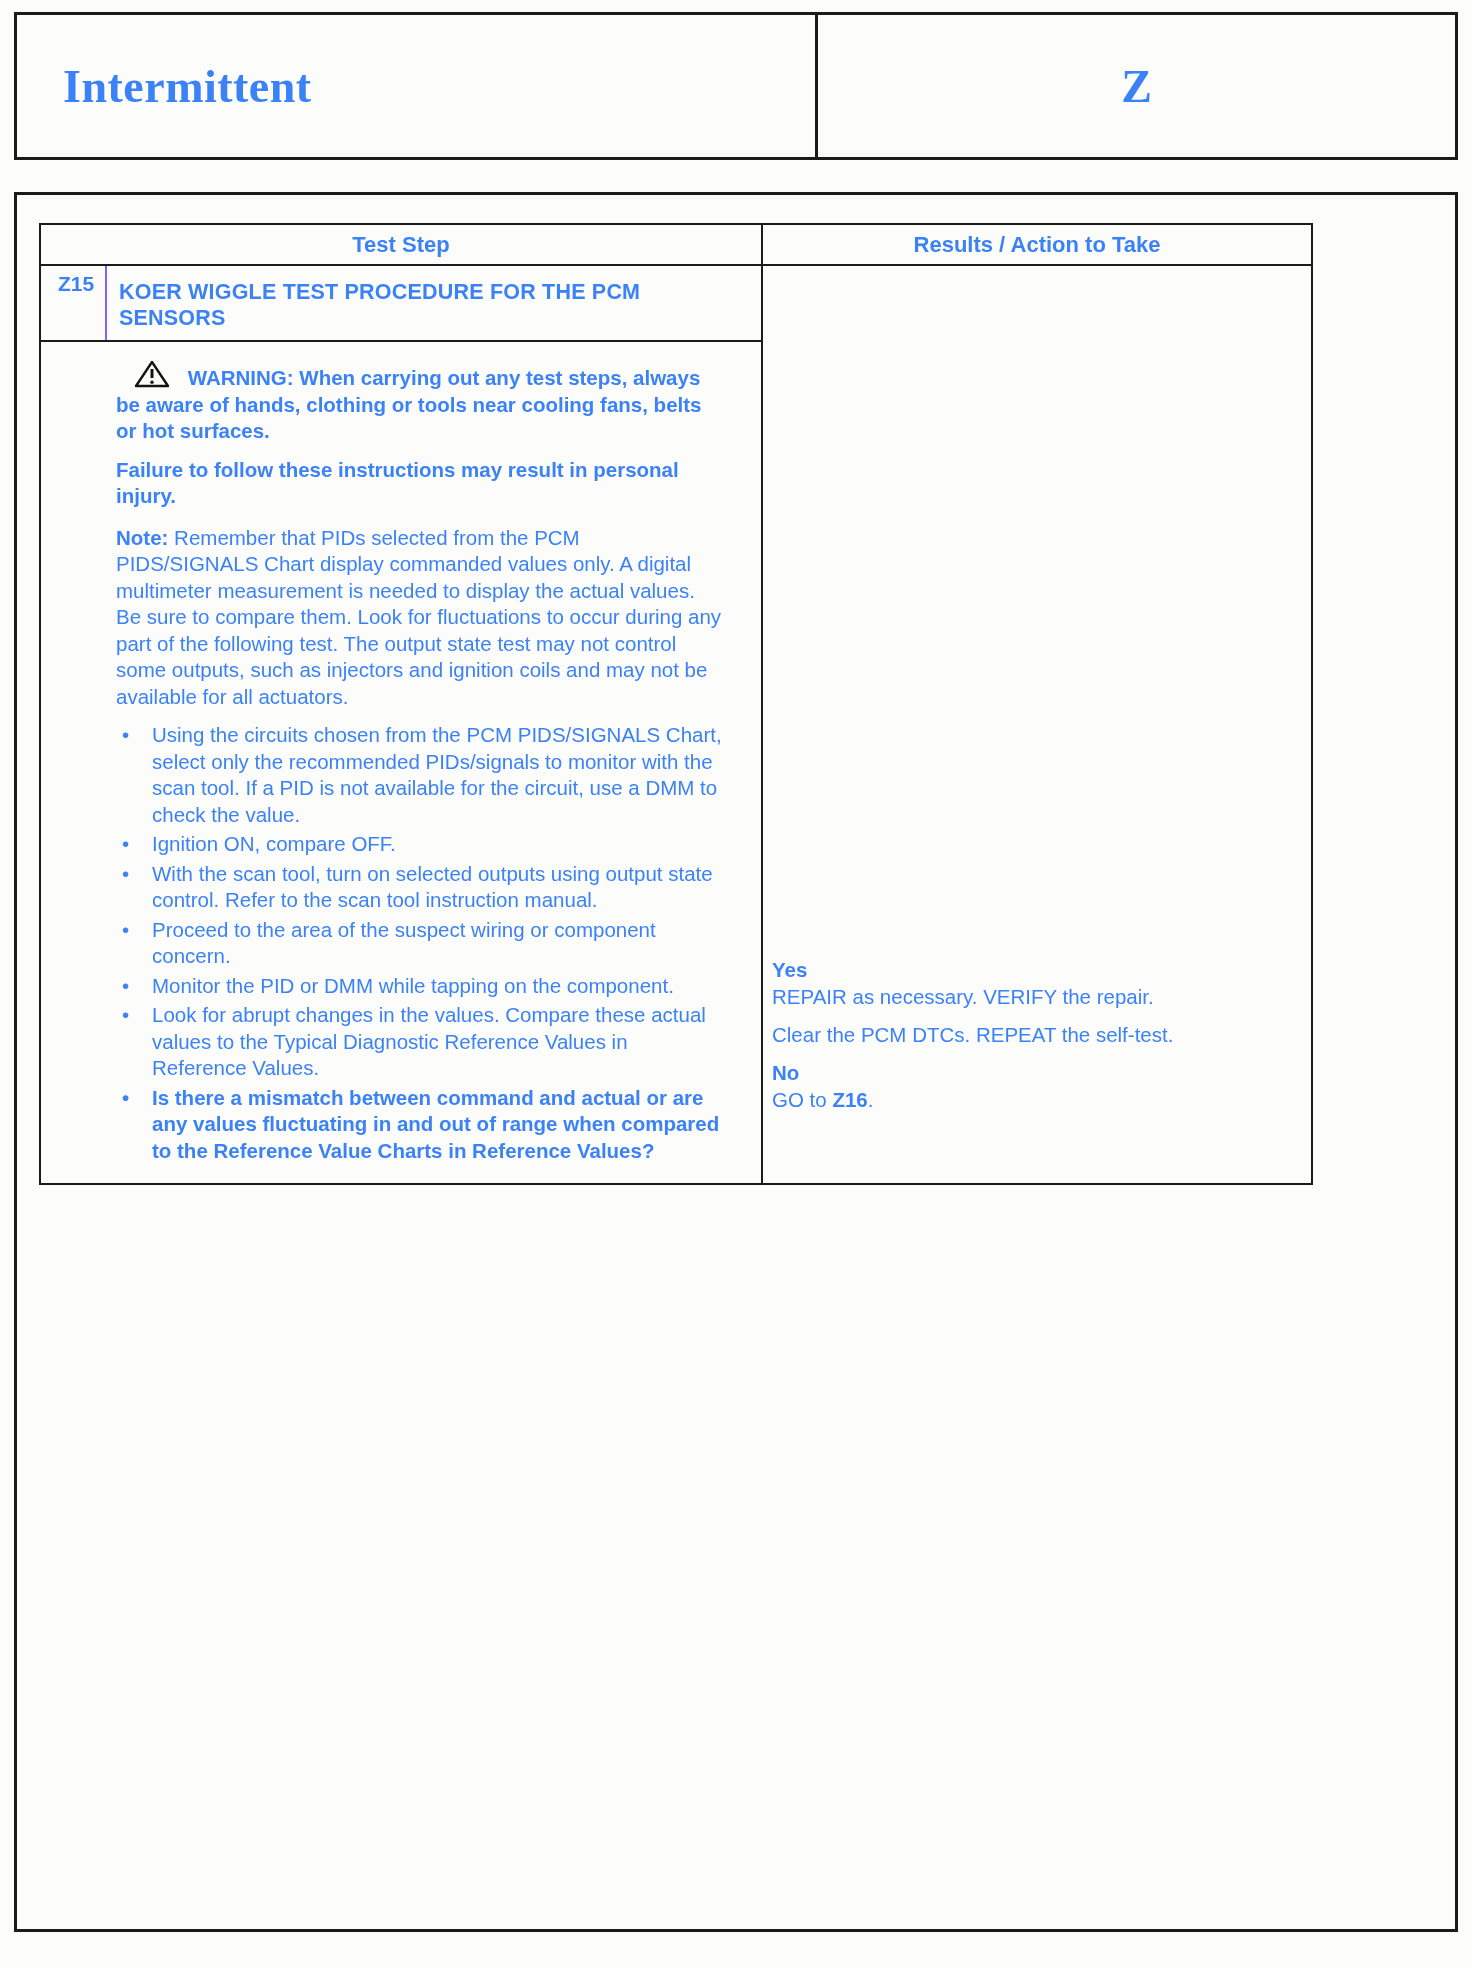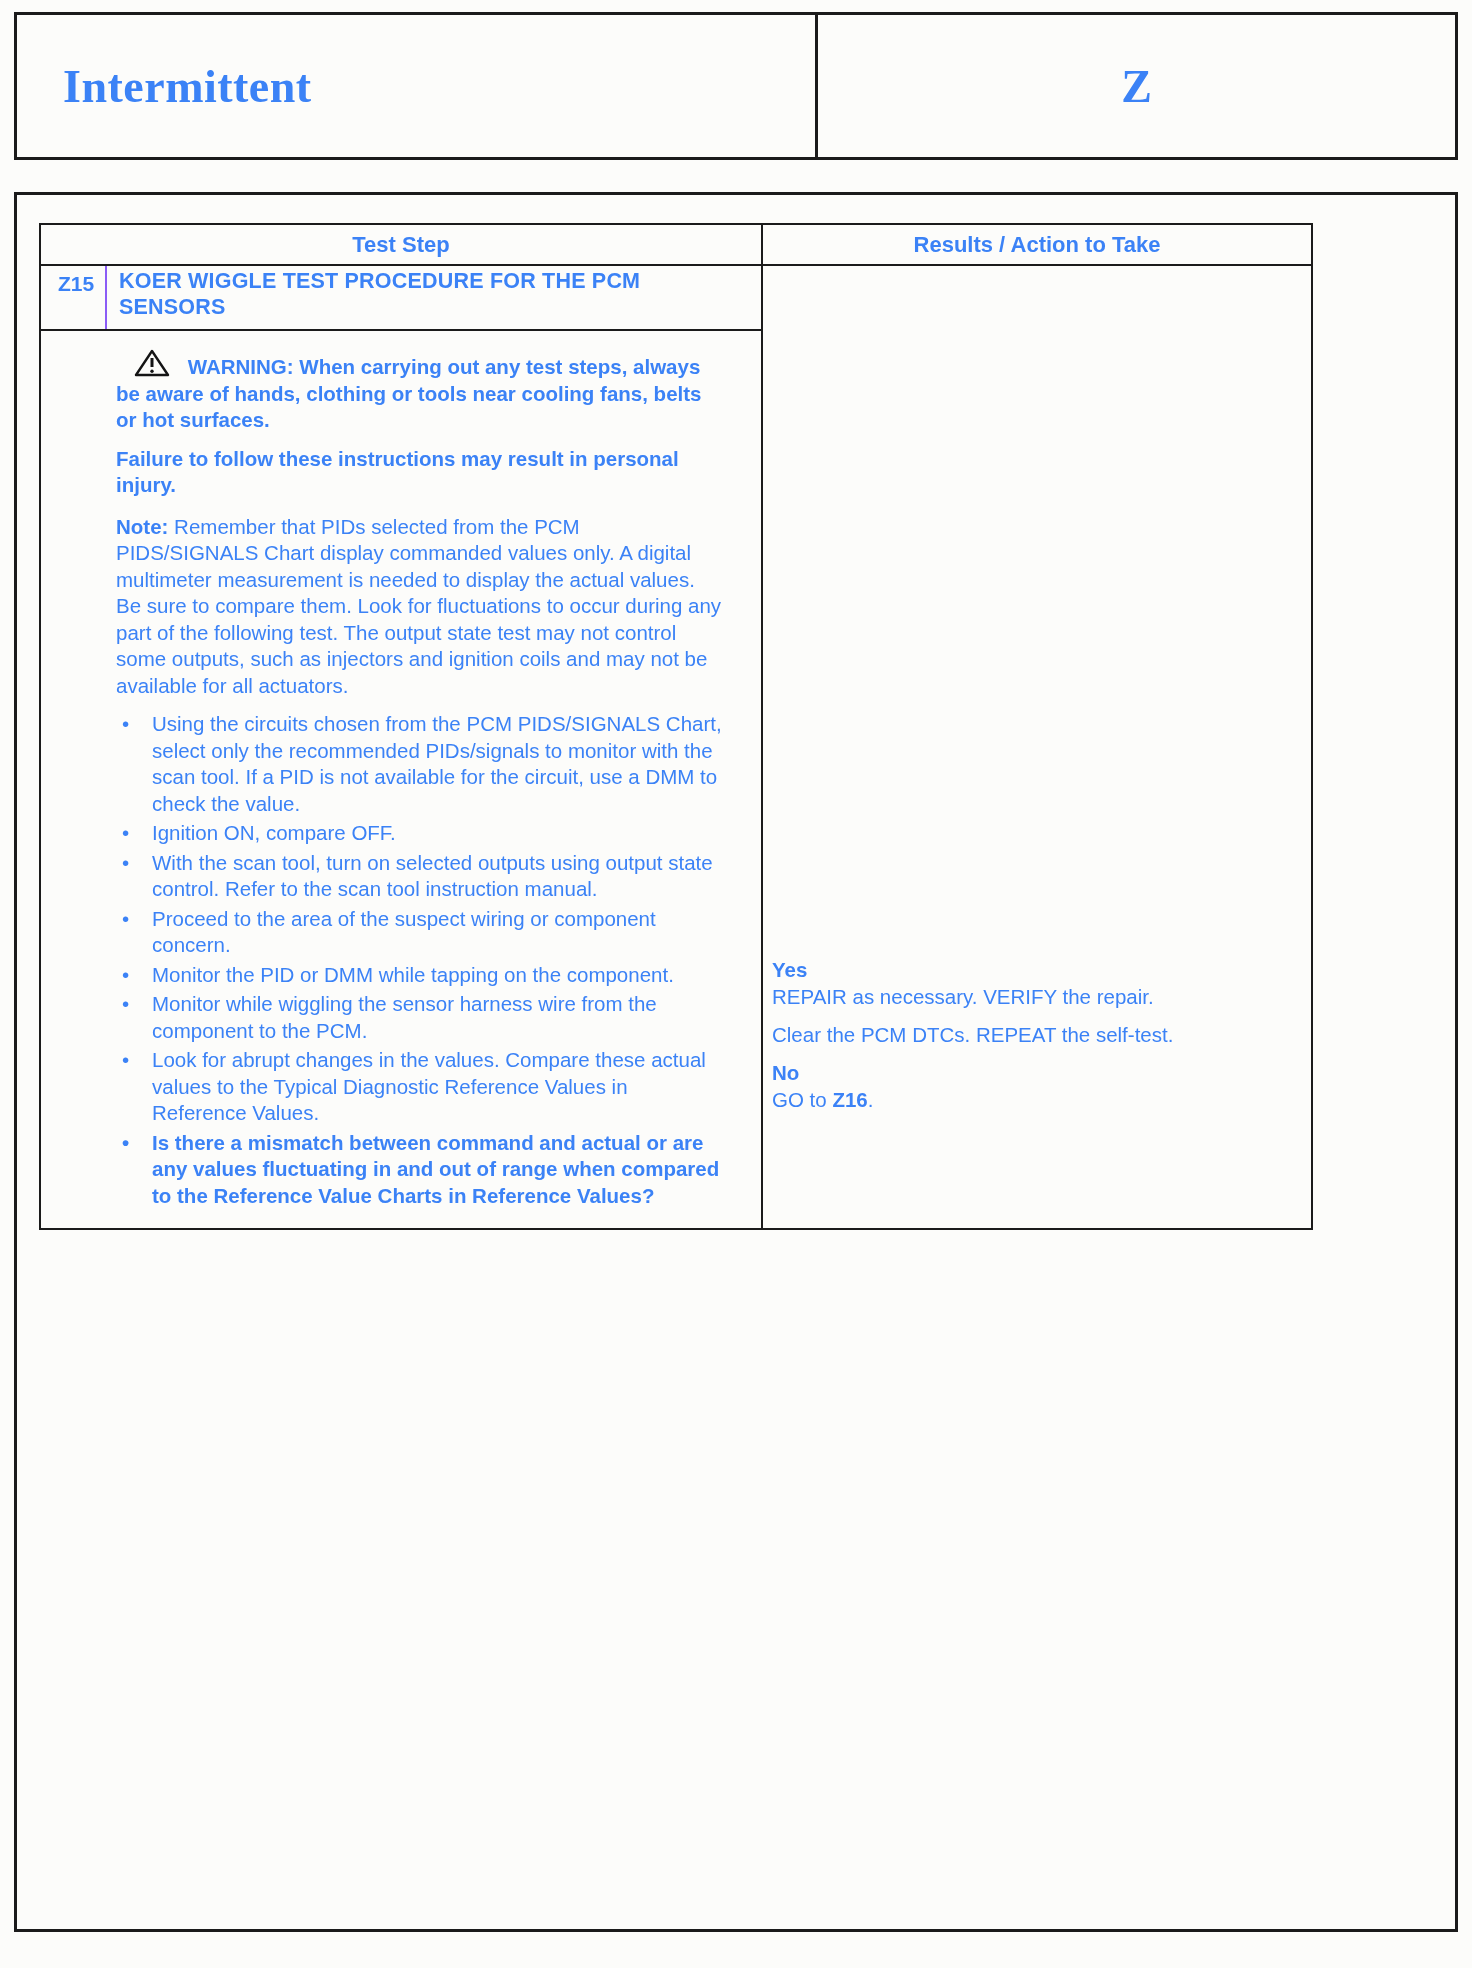--- a/index.html
+++ b/index.html
@@ -46,21 +46,21 @@
 
   .left-col { border-right:2px solid #1b1b1b; }
 
   .step-header-row { display:flex; border-bottom:2px solid #1b1b1b; }
   .step-id {
     width:66px; flex:0 0 66px; border-right:2px solid #8b5cf6;
     font-weight:bold; font-size:21px; padding:6px 0 0 17px;
   }
   .step-title {
     flex:1; font-weight:bold; font-size:21.5px; line-height:26px;
-    padding:2px 16px 9px 12px; letter-spacing:0.2px;
+    padding:13px 16px 9px 12px; letter-spacing:0.2px;
   }
 
   .step-body {
     padding:17px 36px 16px 75px; font-size:20.5px; line-height:26.5px;
   }
   .warning-para { font-weight:bold; margin-bottom:12px; text-indent:18px; }
   .warning-para .warn-icon { margin-right:12px; vertical-align:-4px; }
   .consequence-para { font-weight:bold; margin-bottom:15px; }
   .note-para { margin-bottom:12px; }
 
@@ -121,21 +121,20 @@
             <b>Note:</b>
             <span>Remember that PIDs selected from the PCM PIDS/SIGNALS Chart display commanded values only. A digital multimeter measurement is needed to display the actual values. Be sure to compare them. Look for fluctuations to occur during any part of the following test. The output state test may not control some outputs, such as injectors and ignition coils and may not be available for all actuators.</span>
           </p>
 
           <ul class="bullets">
             <li>Using the circuits chosen from the PCM PIDS/SIGNALS Chart, select only the recommended PIDs/signals to monitor with the scan tool. If a PID is not available for the circuit, use a DMM to check the value.</li>
             <li>Ignition ON, compare OFF.</li>
             <li>With the scan tool, turn on selected outputs using output state control. Refer to the scan tool instruction manual.</li>
             <li>Proceed to the area of the suspect wiring or component concern.</li>
             <li>Monitor the PID or DMM while tapping on the component.</li>
-            <li>Monitor while wiggling the sensor harness wire from the component to the PCM.</li>
             <li>Look for abrupt changes in the values. Compare these actual values to the Typical Diagnostic Reference Values in Reference Values.</li>
             <li class="bold">Is there a mismatch between command and actual or are any values fluctuating in and out of range when compared to the Reference Value Charts in Reference Values?</li>
           </ul>
 
         </div>
       </div>
 
       <div class="right-col">
         <div class="results-content">
           <p class="res-bold">Yes</p>

